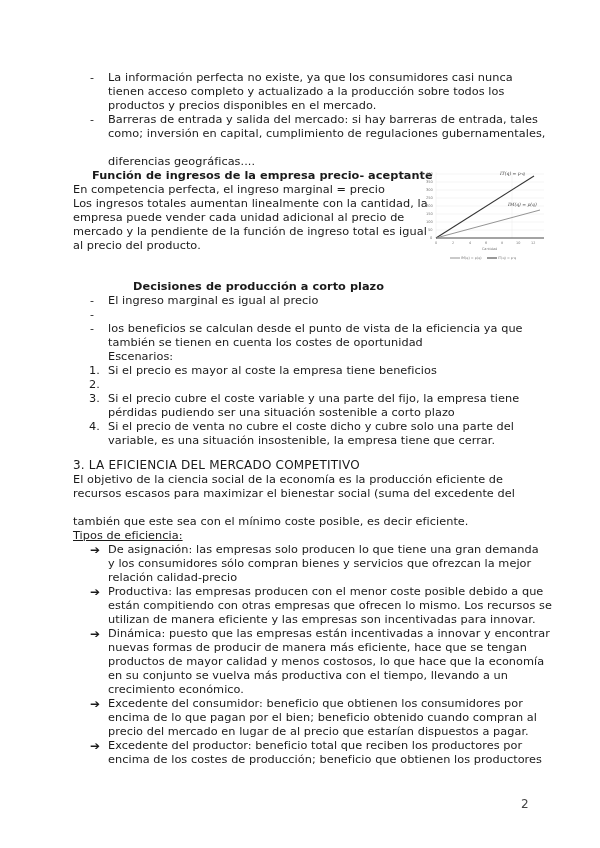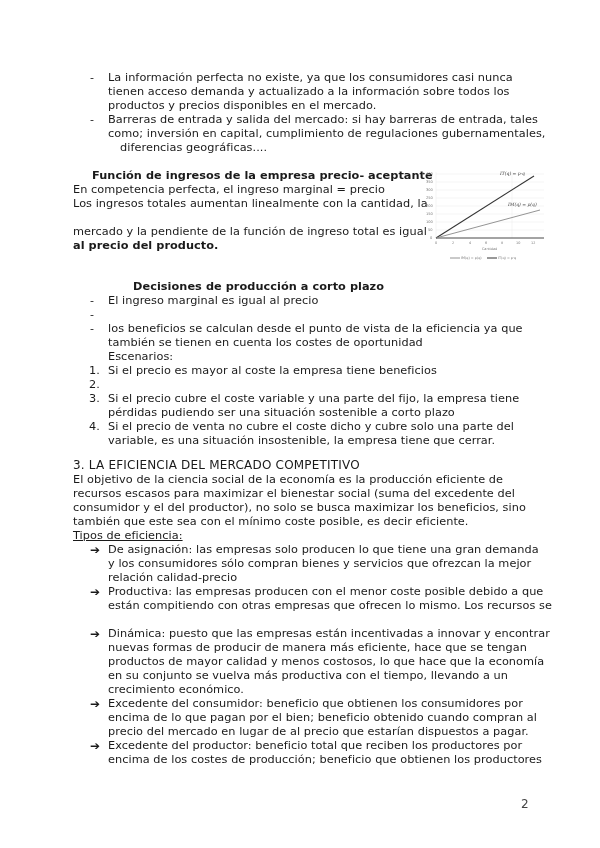--- a/index.html
+++ b/index.html
@@ -16,32 +16,33 @@
   .chart { position:absolute; left:416px; top:166px; width:130px; height:120px; }
   .pnum { position:absolute; left:521px; top:797px; font-size:12px; color:#444; }
 </style>
 </head>
 <body>
 
 <div class="page">
 
   <span class="dash" style="left:90px;top:71px;">-</span>
   <span class="t" style="left:108px;top:71px;">La información perfecta no existe, ya que los consumidores casi nunca</span>
-  <span class="t" style="left:108px;top:85px;">tienen acceso demanda y actualizado a la información sobre todos los</span>
+  <span class="t" style="left:108px;top:85px;">tienen acceso completo y actualizado a la producción sobre todos los</span>
   <span class="t" style="left:108px;top:99px;">productos y precios disponibles en el mercado.</span>
   <span class="dash" style="left:90px;top:113px;">-</span>
   <span class="t" style="left:108px;top:113px;">Barreras de entrada y salida del mercado: si hay barreras de entrada, tales</span>
   <span class="t" style="left:108px;top:127px;">como; inversión en capital, cumplimiento de regulaciones gubernamentales,</span>
-  <span class="t" style="left:108px;top:141px;margin-left:12px;">diferencias geográficas....</span>
+  <span class="t" style="left:108px;top:155px;">diferencias geográficas....</span>
 
   <span class="t b" style="left:92px;top:169px;">Función de ingresos de la empresa precio- aceptante</span>
   <span class="t" style="left:73px;top:183px;">En competencia perfecta, el ingreso marginal = precio</span>
   <span class="t" style="left:73px;top:197px;">Los ingresos totales aumentan linealmente con la cantidad, la</span>
+  <span class="t" style="left:73px;top:211px;">empresa puede vender cada unidad adicional al precio de</span>
   <span class="t" style="left:73px;top:225px;">mercado y la pendiente de la función de ingreso total es igual</span>
-  <span class="t" style="left:73px;top:239px;font-weight:bold;">al precio del producto.</span>
+  <span class="t" style="left:73px;top:239px;">al precio del producto.</span>
 
   <svg class="chart" viewBox="0 0 130 120" width="130" height="120">
     <g font-family="DejaVu Sans, sans-serif" font-size="3.6" fill="#777">
       <text x="6" y="9">€</text>
       <text x="10" y="9">400</text>
       <text x="10" y="17">350</text>
       <text x="10" y="25">300</text>
       <text x="10" y="33">250</text>
       <text x="10" y="41">200</text>
       <text x="10" y="49">150</text>
@@ -99,32 +100,32 @@
   <span class="num" style="left:89px;top:392px;">3.</span>
   <span class="t" style="left:108px;top:392px;">Si el precio cubre el coste variable y una parte del fijo, la empresa tiene</span>
   <span class="t" style="left:108px;top:406px;">pérdidas pudiendo ser una situación sostenible a corto plazo</span>
   <span class="num" style="left:89px;top:420px;">4.</span>
   <span class="t" style="left:108px;top:420px;">Si el precio de venta no cubre el coste dicho y cubre solo una parte del</span>
   <span class="t" style="left:108px;top:434px;">variable, es una situación insostenible, la empresa tiene que cerrar.</span>
 
   <span class="h3" style="left:73px;top:458px;">3. LA EFICIENCIA DEL MERCADO COMPETITIVO</span>
   <span class="t" style="left:73px;top:473px;">El objetivo de la ciencia social de la economía es la producción eficiente de</span>
   <span class="t" style="left:73px;top:487px;">recursos escasos para maximizar el bienestar social (suma del excedente del</span>
-  <span class="t" style="left:73px;top:501px;">consumidor y el del productor), no solo se busca maximizar los beneficios, sino</span>
   <span class="t" style="left:73px;top:515px;">también que este sea con el mínimo coste posible, es decir eficiente.</span>
   <span class="t u" style="left:73px;top:529px;">Tipos de eficiencia:</span>
 
   <span class="arrow" style="left:90px;top:543px;">➔</span>
   <span class="t" style="left:108px;top:543px;">De asignación: las empresas solo producen lo que tiene una gran demanda</span>
   <span class="t" style="left:108px;top:557px;">y los consumidores sólo compran bienes y servicios que ofrezcan la mejor</span>
   <span class="t" style="left:108px;top:571px;">relación calidad-precio</span>
 
   <span class="arrow" style="left:90px;top:585px;">➔</span>
   <span class="t" style="left:108px;top:585px;">Productiva: las empresas producen con el menor coste posible debido a que</span>
   <span class="t" style="left:108px;top:599px;">están compitiendo con otras empresas que ofrecen lo mismo. Los recursos se</span>
+  <span class="t" style="left:108px;top:613px;">utilizan de manera eficiente y las empresas son incentivadas para innovar.</span>
 
   <span class="arrow" style="left:90px;top:627px;">➔</span>
   <span class="t" style="left:108px;top:627px;">Dinámica: puesto que las empresas están incentivadas a innovar y encontrar</span>
   <span class="t" style="left:108px;top:641px;">nuevas formas de producir de manera más eficiente, hace que se tengan</span>
   <span class="t" style="left:108px;top:655px;">productos de mayor calidad y menos costosos, lo que hace que la economía</span>
   <span class="t" style="left:108px;top:669px;">en su conjunto se vuelva más productiva con el tiempo, llevando a un</span>
   <span class="t" style="left:108px;top:683px;">crecimiento económico.</span>
 
   <span class="arrow" style="left:90px;top:697px;">➔</span>
   <span class="t" style="left:108px;top:697px;">Excedente del consumidor: beneficio que obtienen los consumidores por</span>

